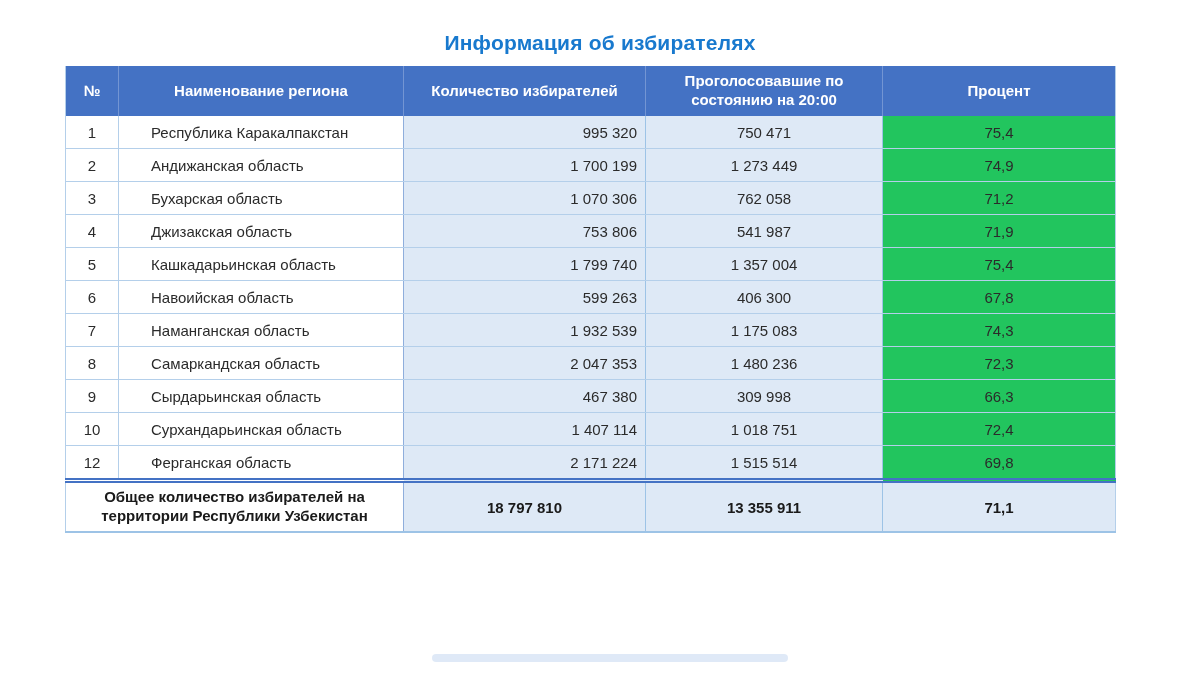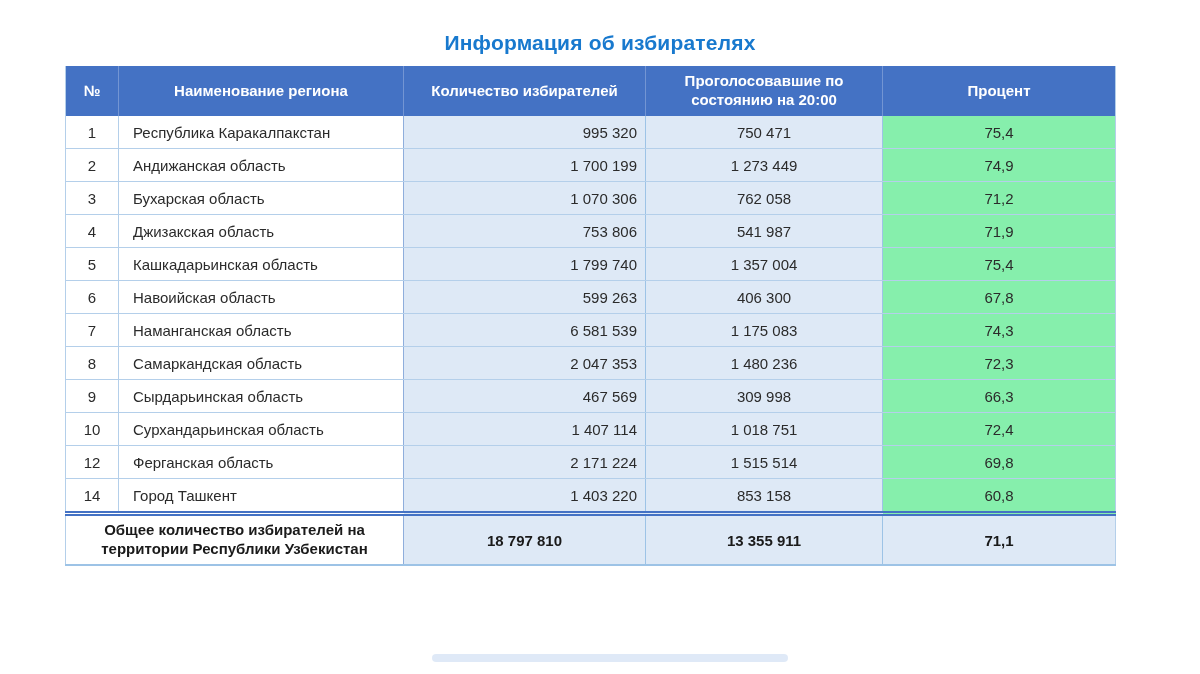--- a/index.html
+++ b/index.html
@@ -49,24 +49,24 @@
     height: 32px;
     font-size: 15px;
     color: #2b2b2b;
     vertical-align: middle;
     padding: 0 8px;
     border-bottom: 1px solid #B4CFEA;
     background: #ffffff;
     white-space: nowrap;
   }
   tbody td.cell-no     { text-align: center; border-right: 1px solid #B4CFEA; }
-  tbody td.cell-region { text-align: left; padding-left: 14px; border-right: 1px solid #8FAEDC; }
+  tbody td.cell-region { text-align: left; padding-left: 32px; border-right: 1px solid #8FAEDC; }
   tbody td.cell-voters { text-align: right; background: #DEE9F6; border-right: 1px solid #9DC3E6; }
   tbody td.cell-voted  { text-align: center; background: #DEE9F6; border-right: 1px solid #9DC3E6; }
-  tbody td.cell-percent{ text-align: center; background: #86efac; }
+  tbody td.cell-percent{ text-align: center; background: #22c55e; }
 
   
   tfoot td {
     height: 44px;
     font-size: 15px;
     font-weight: bold;
     color: #1a1a1a;
     vertical-align: middle;
     text-align: center;
     border-top: 5px double #4472C4;
@@ -158,58 +158,51 @@
         <tr>
           <td class="cell-no">6</td>
           <td class="cell-region">Навоийская область</td>
           <td class="cell-voters">599 263</td>
           <td class="cell-voted">406 300</td>
           <td class="cell-percent">67,8</td>
         </tr>
         <tr>
           <td class="cell-no">7</td>
           <td class="cell-region">Наманганская область</td>
-          <td class="cell-voters">6 581 539</td>
+          <td class="cell-voters">1 932 539</td>
           <td class="cell-voted">1 175 083</td>
           <td class="cell-percent">74,3</td>
         </tr>
         <tr>
           <td class="cell-no">8</td>
           <td class="cell-region">Самаркандская область</td>
           <td class="cell-voters">2 047 353</td>
           <td class="cell-voted">1 480 236</td>
           <td class="cell-percent">72,3</td>
         </tr>
         <tr>
           <td class="cell-no">9</td>
           <td class="cell-region">Сырдарьинская область</td>
-          <td class="cell-voters">467 569</td>
+          <td class="cell-voters">467 380</td>
           <td class="cell-voted">309 998</td>
           <td class="cell-percent">66,3</td>
         </tr>
         <tr>
           <td class="cell-no">10</td>
           <td class="cell-region">Сурхандарьинская область</td>
           <td class="cell-voters">1 407 114</td>
           <td class="cell-voted">1 018 751</td>
           <td class="cell-percent">72,4</td>
         </tr>
         <tr>
           <td class="cell-no">12</td>
           <td class="cell-region">Ферганская область</td>
           <td class="cell-voters">2 171 224</td>
           <td class="cell-voted">1 515 514</td>
           <td class="cell-percent">69,8</td>
-        </tr>
-        <tr>
-          <td class="cell-no">14</td>
-          <td class="cell-region">Город Ташкент</td>
-          <td class="cell-voters">1 403 220</td>
-          <td class="cell-voted">853 158</td>
-          <td class="cell-percent">60,8</td>
         </tr>
       </tbody>
     <tfoot>
       <tr>
         <td colspan="2" class="total-label">Общее количество избирателей на территории Республики Узбекистан</td>
         <td class="total-num">18 797 810</td>
         <td class="total-num">13 355 911</td>
         <td class="total-num">71,1</td>
       </tr>
     </tfoot>

